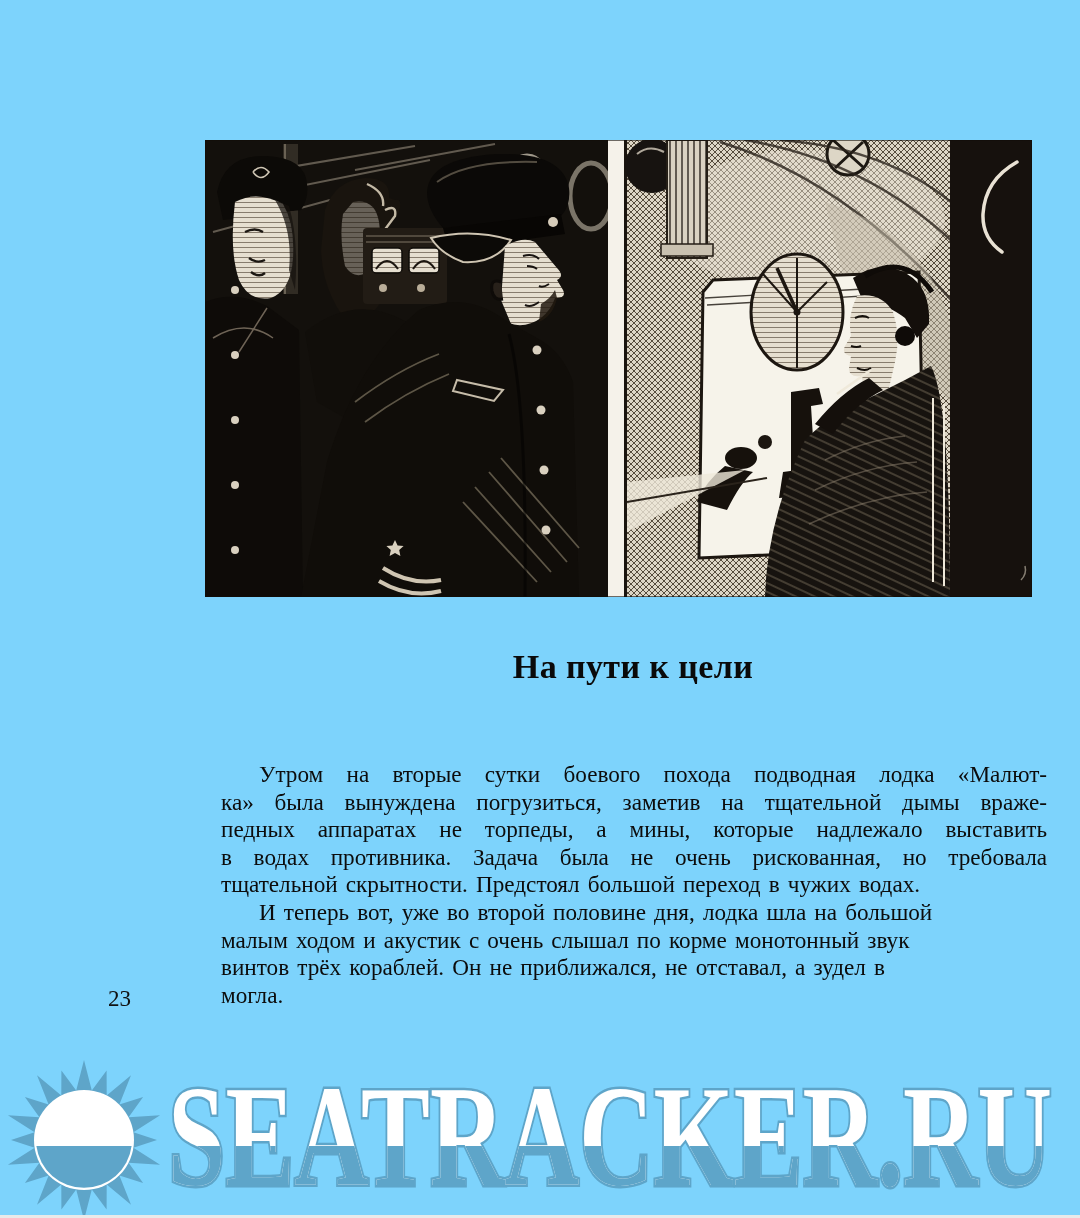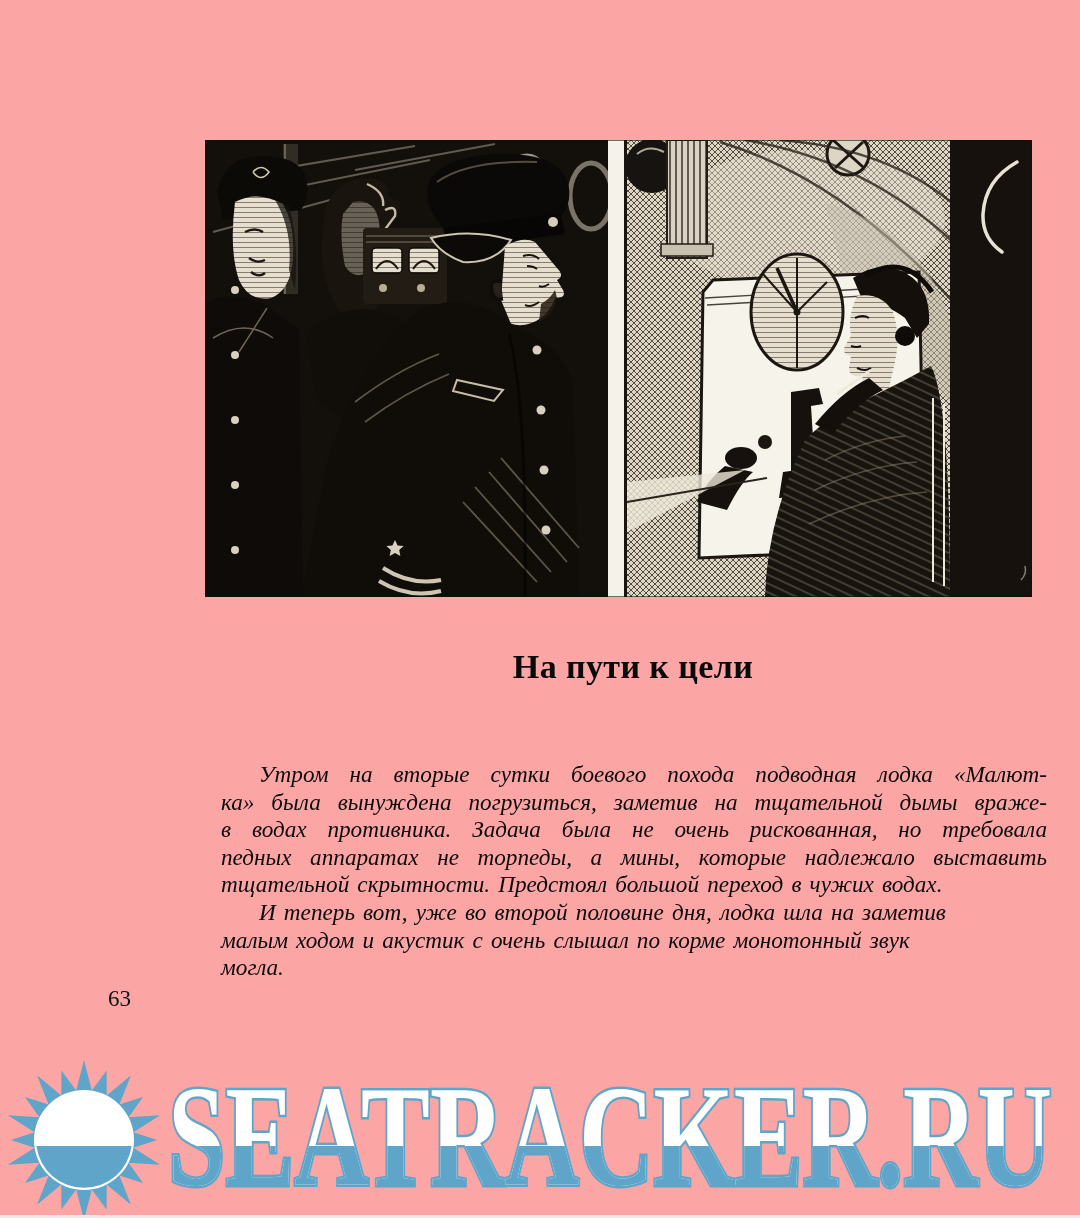--- a/index.html
+++ b/index.html
@@ -1,21 +1,21 @@
 <!DOCTYPE html>
 <html><head>
 <meta charset="utf-8">
 <style>
   html,body{margin:0;padding:0;width:1080px;height:1218px;overflow:hidden;background:#ffffff;}
-  .page{position:absolute;inset:0;background:#fca5a5;font-family:"Liberation Serif",serif;color:#0d0d0d;}
+  .page{position:absolute;inset:0;background:#7dd3fc;font-family:"Liberation Serif",serif;color:#0d0d0d;}
   .illustration{position:absolute;left:205px;top:140px;width:827px;height:457px;}
   .chapter-title{position:absolute;left:220px;top:648px;width:826px;margin:0;text-align:center;
       font-size:34px;font-weight:bold;letter-spacing:.4px;color:#0a0a0a;}
   .body-text{position:absolute;left:221px;top:761px;width:826px;font-size:23.2px;line-height:27.6px;
-      word-spacing:.10em;color:#0c0c0c;font-style:italic;}
+      word-spacing:.10em;color:#0c0c0c;}
   .line{min-height:27.6px;}
   .just{text-align:justify;text-align-last:justify;}
   .indent{text-indent:38px;}
   .page-number{position:absolute;left:108px;top:986px;font-size:23px;color:#111;}
   .watermark{position:absolute;left:0;top:1058px;width:1080px;height:160px;}
   .bottom-edge{position:absolute;left:0;top:1215px;width:1080px;height:3px;background:#e9e9e9;}
   .wm-text{font-family:"Liberation Serif",serif;font-weight:bold;}
 </style>
 </head>
 <body>
@@ -161,29 +161,30 @@
     </g>
 
     <rect x="0" y="0" width="827" height="457" fill="none" stroke="#120e08" stroke-width="2" opacity=".6"></rect>
   </svg>
 
   <h1 class="chapter-title">На пути к цели</h1>
 
   <div class="body-text">
     <div class="line just indent">Утром на вторые сутки боевого похода подводная лодка «Малют-</div>
     <div class="line just">ка» была вынуждена погрузиться, заметив на тщательной дымы враже-</div>
+    <div class="line just">педных аппаратах не торпеды, а мины, которые надлежало выставить</div>
     <div class="line just">в водах противника. Задача была не очень рискованная, но требовала</div>
-    <div class="line just">педных аппаратах не торпеды, а мины, которые надлежало выставить</div>
     <div class="line">тщательной скрытности. Предстоял большой переход в чужих водах.</div>
-    <div class="line indent">И теперь вот, уже во второй половине дня, лодка шла на заметив</div>
+    <div class="line indent">И теперь вот, уже во второй половине дня, лодка шла на большой</div>
     <div class="line">малым ходом и акустик с очень слышал по корме монотонный звук</div>
+    <div class="line">винтов трёх кораблей. Он не приближался, не отставал, а зудел в</div>
     <div class="line">могла.</div>
   </div>
 
-  <div class="page-number">63</div>
+  <div class="page-number">23</div>
 
   <svg class="watermark" viewBox="0 0 1080 160" aria-hidden="true">
     <defs>
       <clipPath id="wmclip">
           <rect x="150" y="88" width="920" height="72"></rect>
         </clipPath>
     </defs>
     <g>
       <polygon points="84.0,2.0 91.8,32.6 106.6,12.6 106.7,37.4 131.0,17.3 119.4,46.6 143.1,39.1 128.6,59.3 160.1,57.3 133.4,74.2 157.0,82.0 133.4,89.8 160.1,106.7 128.6,104.7 143.1,124.9 119.4,117.4 131.0,146.7 106.7,126.6 106.6,151.4 91.8,131.4 84.0,162.0 76.2,131.4 61.4,151.4 61.3,126.6 37.0,146.7 48.6,117.4 24.9,124.9 39.4,104.7 7.9,106.7 34.6,89.8 11.0,82.0 34.6,74.2 7.9,57.3 39.4,59.3 24.9,39.1 48.6,46.6 37.0,17.3 61.3,37.4 61.4,12.6 76.2,32.6" fill="#5ea5c9"></polygon>
       <circle cx="84" cy="82" r="50" fill="#ffffff"></circle>

